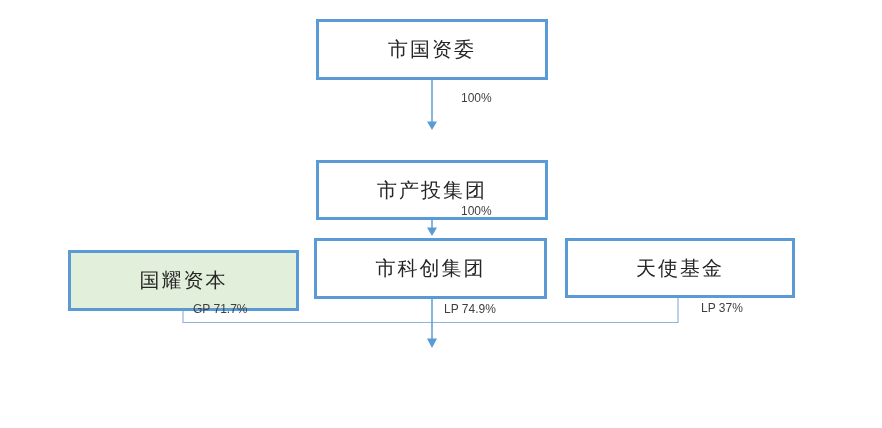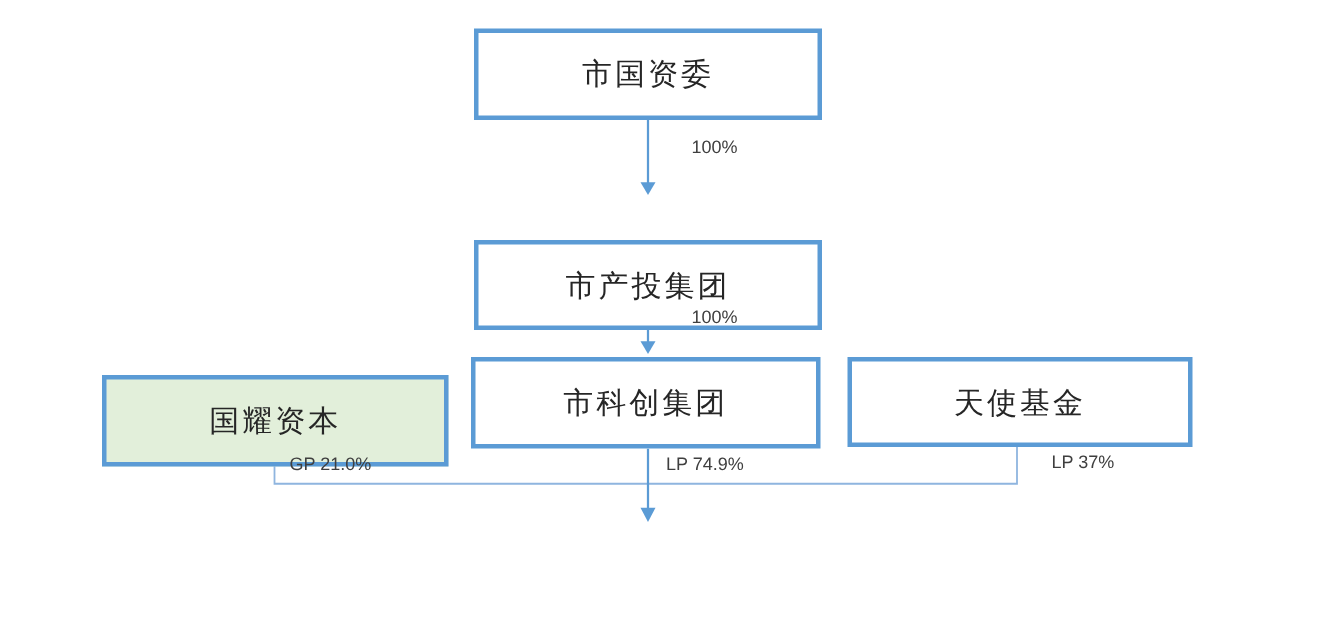--- a/index.html
+++ b/index.html
@@ -81,19 +81,19 @@
 
   <div class="node" id="node-tianshi">天使基金</div>
 
   <div class="node" id="node-kechuang">市科创集团</div>
 
 
   <div class="edge-label" id="label-pct-top">100%</div>
 
   <div class="edge-label" id="label-pct-mid">100%</div>
 
-  <div class="edge-label" id="label-gp">GP 21.0%</div>
+  <div class="edge-label" id="label-gp">GP 71.7%</div>
 
   <div class="edge-label" id="label-lp749">LP 74.9%</div>
 
   <div class="edge-label" id="label-lp25">LP 37%</div>
 
 </div>
 
 </body></html>

